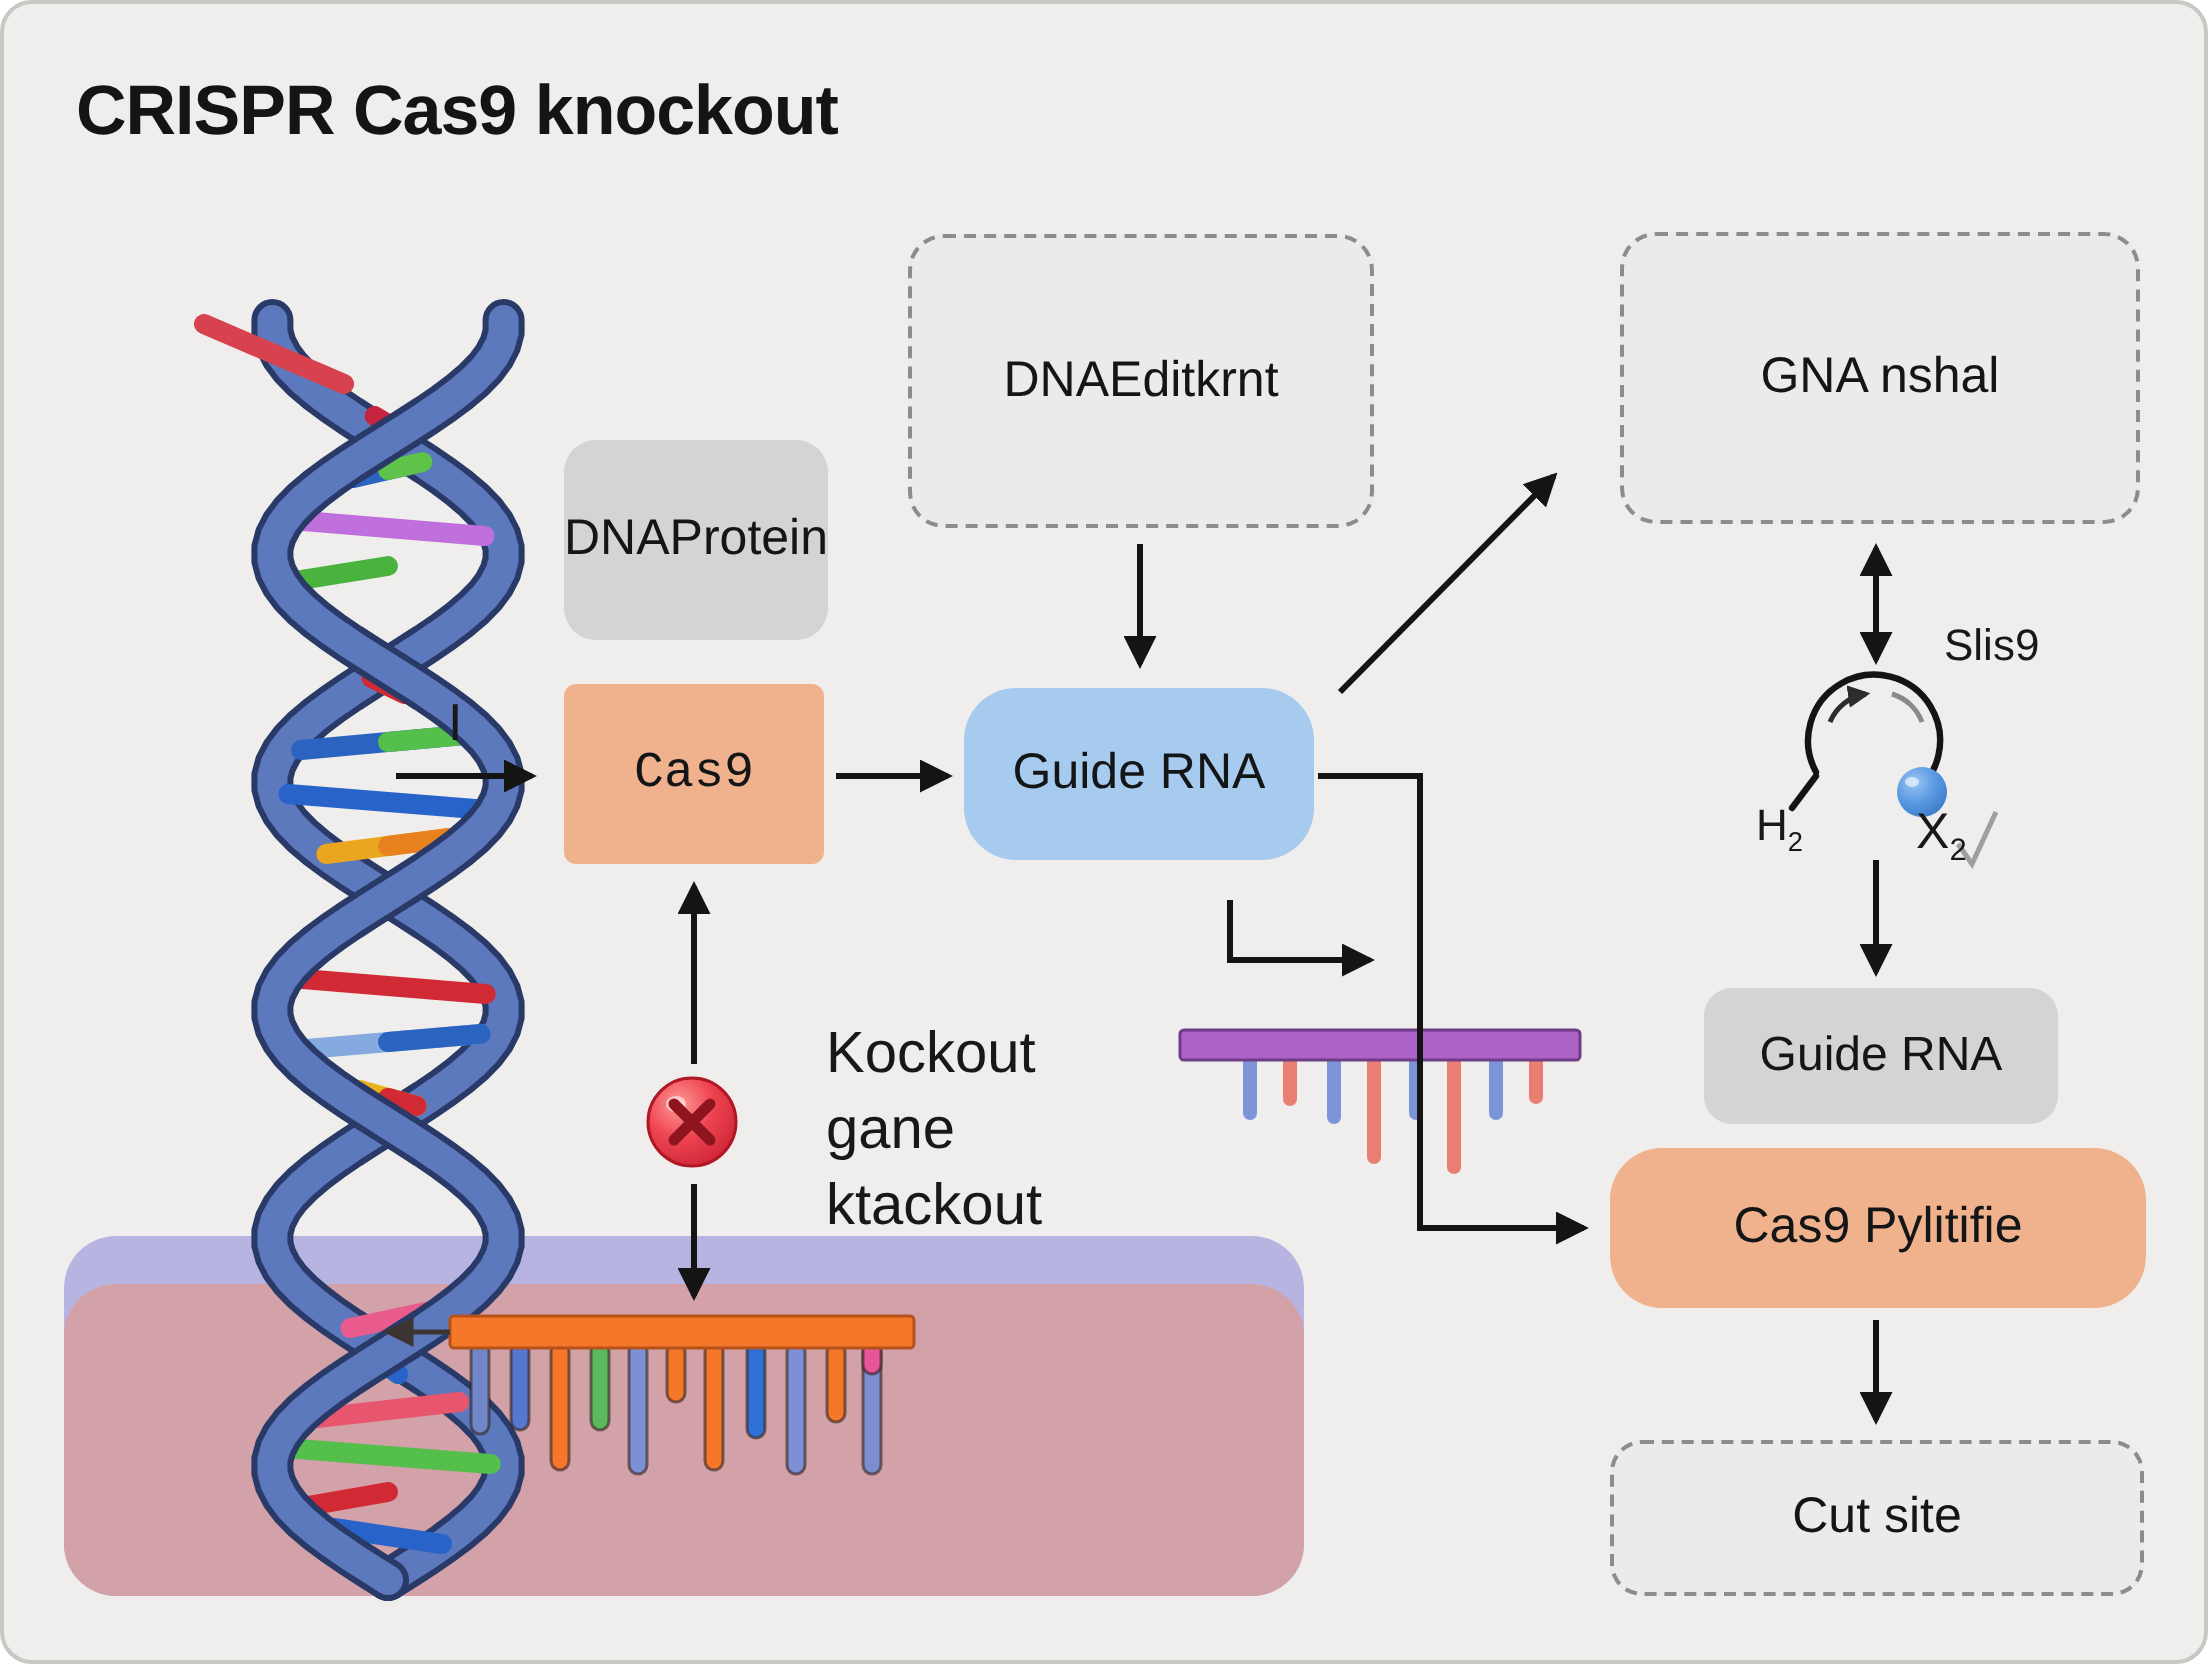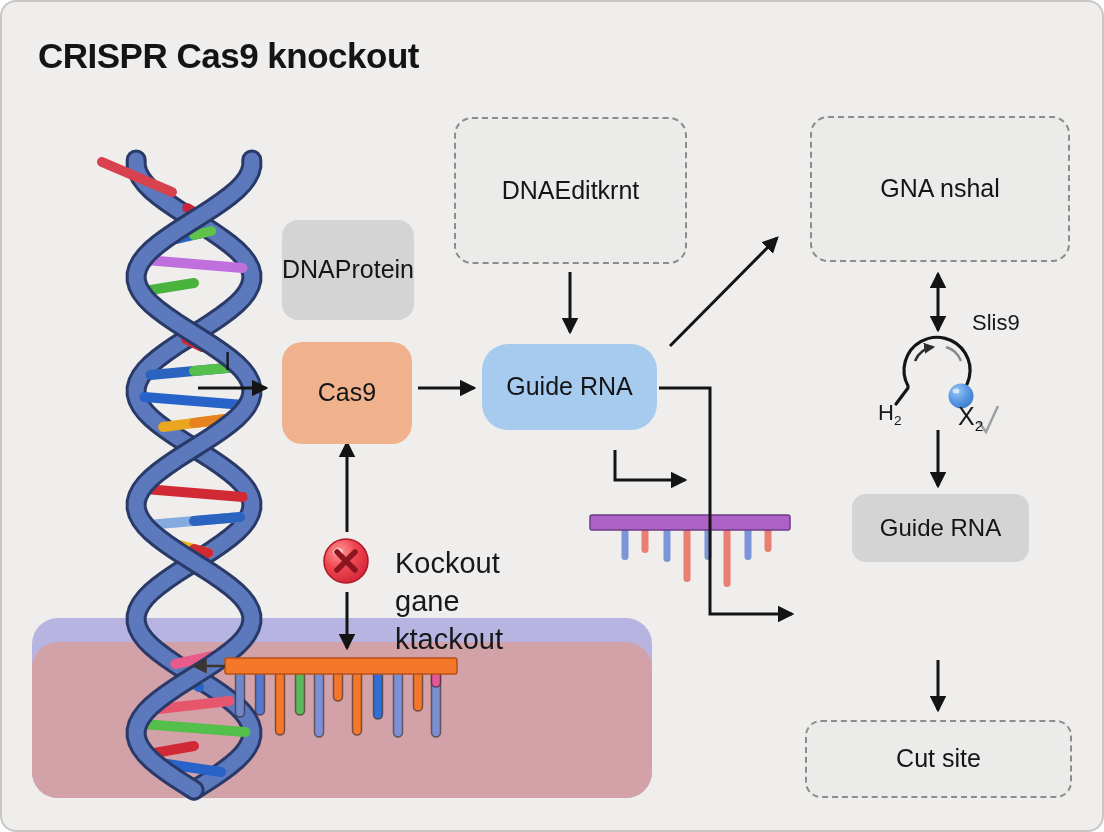--- a/index.html
+++ b/index.html
@@ -145,57 +145,60 @@
     </g>
   </svg>
 
   <div class="txt title" style="left:36px;top:34px;">CRISPR Cas9 knockout</div>
 
   <div class="box gray" style="left:280px;top:218px;width:132px;height:100px;border-radius:16px;">
     <div>DNA</div>
     <div>Protein</div>
   </div>
 
-  <div class="box orange" style="left:280px;top:340px;width:130px;height:102px;border-radius:20px;">
+  <div class="box orange" style="left:280px;top:340px;width:130px;height:90px;border-radius:6px;font-family:Liberation Mono, monospace;">
     <div>Cas9</div>
   </div>
 
   <div class="box blue" style="left:480px;top:342px;width:175px;height:86px;border-radius:26px;">
     <div>Guide RNA</div>
   </div>
 
   <div class="box dashed" style="left:452px;top:115px;width:233px;height:147px;border-radius:18px;">
     <div>DNA</div>
     <div>Editkrnt</div>
   </div>
 
   <div class="box dashed" style="left:808px;top:114px;width:260px;height:146px;border-radius:18px;text-align:center;">
     <div>GNA nshal</div>
   </div>
 
   <div class="box gray" style="left:850px;top:492px;width:177px;height:68px;border-radius:14px;font-size:24px;">
     <div>Guide RNA</div>
   </div>
 
+  <div class="box orange" style="left:803px;top:572px;width:268px;height:80px;border-radius:26px;">
+    <div>Cas9 Pylitifie</div>
+  </div>
 
   <div class="box dashed" style="left:803px;top:718px;width:267px;height:78px;border-radius:16px;">
     <div>Cut site</div>
   </div>
 
   <div class="txt small-label" style="left:222px;top:344px;">I</div>
 
   <div class="txt" style="left:970px;top:308px;font-size:22px;font-weight:400;">Slis9</div>
 
   <div class="txt" style="left:876px;top:398px;font-size:22px;">
     <span>H</span><sub>2</sub>
   </div>
 
   <div class="txt" style="left:956px;top:400px;font-size:25px;">
     <span>X</span><sub>2</sub>
   </div>
 
-  <div class="txt note" style="left:393px;top:506px;margin-top:36px;">
+  <div class="txt note" style="left:411px;top:506px;">
     <div>Kockout</div>
     <div>gane</div>
     <div>ktackout</div>
   </div>
 
 </div>
 
 </body></html>

